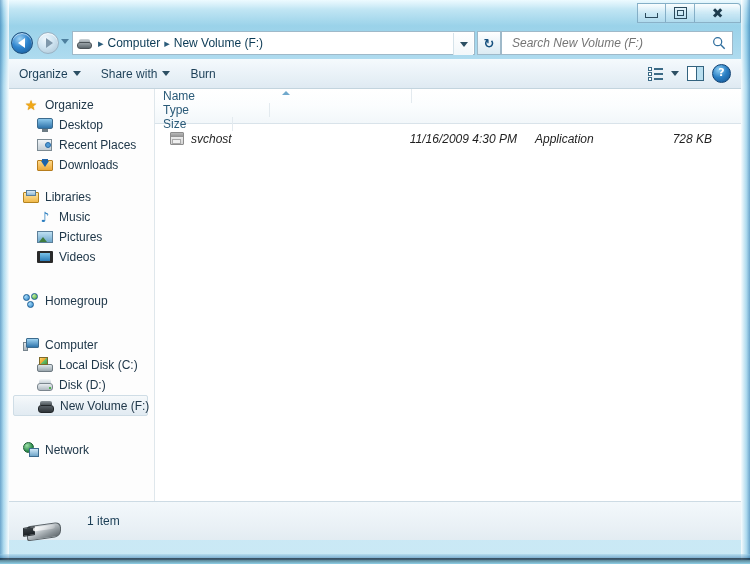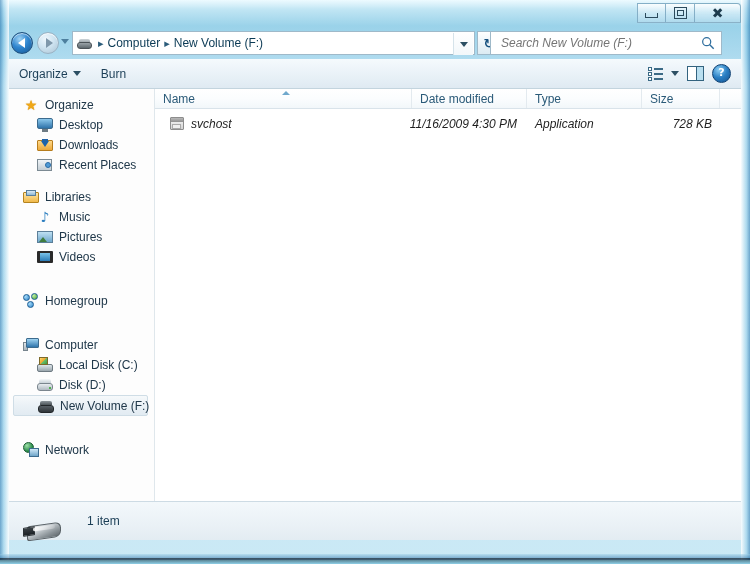--- a/index.html
+++ b/index.html
@@ -168,21 +168,21 @@
   }
   #refresh-btn {
     position: absolute; left: 468px; top: 2px; width: 24px; height: 24px;
     border: 1px solid #9fb9c9; box-sizing: border-box;
     background: linear-gradient(180deg,#ffffff,#eaf3f8 55%,#dcebf3);
     display:flex;align-items:center;justify-content:center;
     color:#15507e; font-size: 13px; font-weight: bold;
     font-family: "DejaVu Sans", sans-serif;
   }
   #searchbox {
-    position: absolute; left: 481px; top: 2px; width: 232px; height: 24px;
+    position: absolute; left: 492px; top: 2px; width: 232px; height: 24px;
     background: #fff; border: 1px solid #9fb9c9; box-sizing: border-box;
     display: flex; 
   }
   #search-input {
     border: none; outline: none; background: transparent;
     width: 198px; margin-left: 8px;
     font-family: "Liberation Sans", sans-serif;
     font-size: 12px; font-style: italic; color: #7b7b7b;
   }
   #search-icon {
@@ -293,24 +293,25 @@
   .ic-drv .top { position:absolute;left:2px;top:2px;width:12px;height:4px;border-radius:2px 2px 0 0;background:linear-gradient(180deg,#f4f7f9,#c9d2d8);}
   .ic-drv .led { position:absolute;right:2px;bottom:4px;width:2px;height:2px;background:#4fb14f;}
   .ic-drvd .body { position:absolute;left:0;bottom:1px;width:16px;height:8px;border-radius:3px;background:linear-gradient(180deg,#575f65,#2f3539);border:1px solid #22272a;box-sizing:border-box;}
   .ic-drvd .top { position:absolute;left:2px;top:3px;width:12px;height:4px;border-radius:2px 2px 0 0;background:linear-gradient(180deg,#8b949a,#4a5257);}
   .ic-net .globe { position:absolute;left:0;top:0px;width:11px;height:11px;border-radius:50%;background:radial-gradient(circle at 32% 28%,#9fe0a8,#2f8f4f 60%,#1d6b3a);border:1px solid #1b5c33;box-sizing:border-box;}
   .ic-net .mon { position:absolute;left:6px;top:6px;width:10px;height:9px;border:1px solid #3c6b8e;background:linear-gradient(180deg,#cfe8f7,#6fa5c9);box-sizing:border-box;}
 
   
   #filepane { flex: 1; height: 412px; background:#fff; position: relative; }
   #colheader {
-    display: flex; height: 20px;
+    display: flex; height: 35px;
     background: linear-gradient(180deg,#ffffff 0%, #fbfdfe 50%, #f2f7fa 100%);
     border-bottom: 1px solid #d9e3ea;
     box-sizing: border-box;
+    flex-direction: column;
   }
   .col {
     font-size: 12px; color: #2a5a78;
     display: flex; align-items: center;
     padding-left: 8px;
     border-right: 1px solid #e3eaef;
     box-sizing: border-box;
     position: relative;
     white-space: nowrap;
   }
@@ -447,20 +448,24 @@
       </svg>
     </div>
   </div>
 
   <div id="toolbar">
     <div class="tb-item">
       <span>Organize</span>
       <span class="tb-caret"></span>
     </div>
     <div class="tb-item">
+      <span>Share with</span>
+      <span class="tb-caret"></span>
+    </div>
+    <div class="tb-item">
       <span>Burn</span>
     </div>
 
     <div id="toolbar-right">
       <span id="view-icon">
         <span class="dt" style="top:0"></span>
           <span class="ln" style="top:1px"></span>
         <span class="dt" style="top:5px"></span>
           <span class="ln" style="top:6px"></span>
         <span class="dt" style="top:10px"></span>
@@ -481,33 +486,33 @@
         <span class="nav-label">Organize</span>
       </div>
       <div class="nav-row child">
         <span class="ic ic-monitor">
             <span class="scr"></span>
             <span class="stand"></span>
           </span>
         <span class="nav-label">Desktop</span>
       </div>
       <div class="nav-row child">
+        <span class="ic ic-recent">
+            <span class="box"></span>
+            <span class="dot"></span>
+          </span>
+        <span class="nav-label">Recent Places</span>
+      </div>
+      <div class="nav-row child">
         <span class="ic ic-dl">
             <span class="fold"></span>
             <span class="bar"></span>
             <span class="arr"></span>
           </span>
         <span class="nav-label">Downloads</span>
-      </div>
-      <div class="nav-row child">
-        <span class="ic ic-recent">
-            <span class="box"></span>
-            <span class="dot"></span>
-          </span>
-        <span class="nav-label">Recent Places</span>
       </div>
 
       <div class="nav-gap"></div>
 
       <div class="nav-row">
         <span class="ic ic-libs">
             <span class="fold"></span>
             <span class="bk"></span>
           </span>
         <span class="nav-label">Libraries</span>
@@ -586,23 +591,20 @@
           </span>
         <span class="nav-label">Network</span>
       </div>
     </div>
 
     <div id="filepane">
       <div id="colheader">
         <div class="col col-name">
           <span>Name</span>
           <span id="sort-arrow"></span>
-        </div>
-        <div class="col col-date">
-          <span>Date modified</span>
         </div>
         <div class="col col-type">
           <span>Type</span>
         </div>
         <div class="col col-size">
           <span>Size</span>
         </div>
         <div class="col col-rest"></div>
       </div>
 

